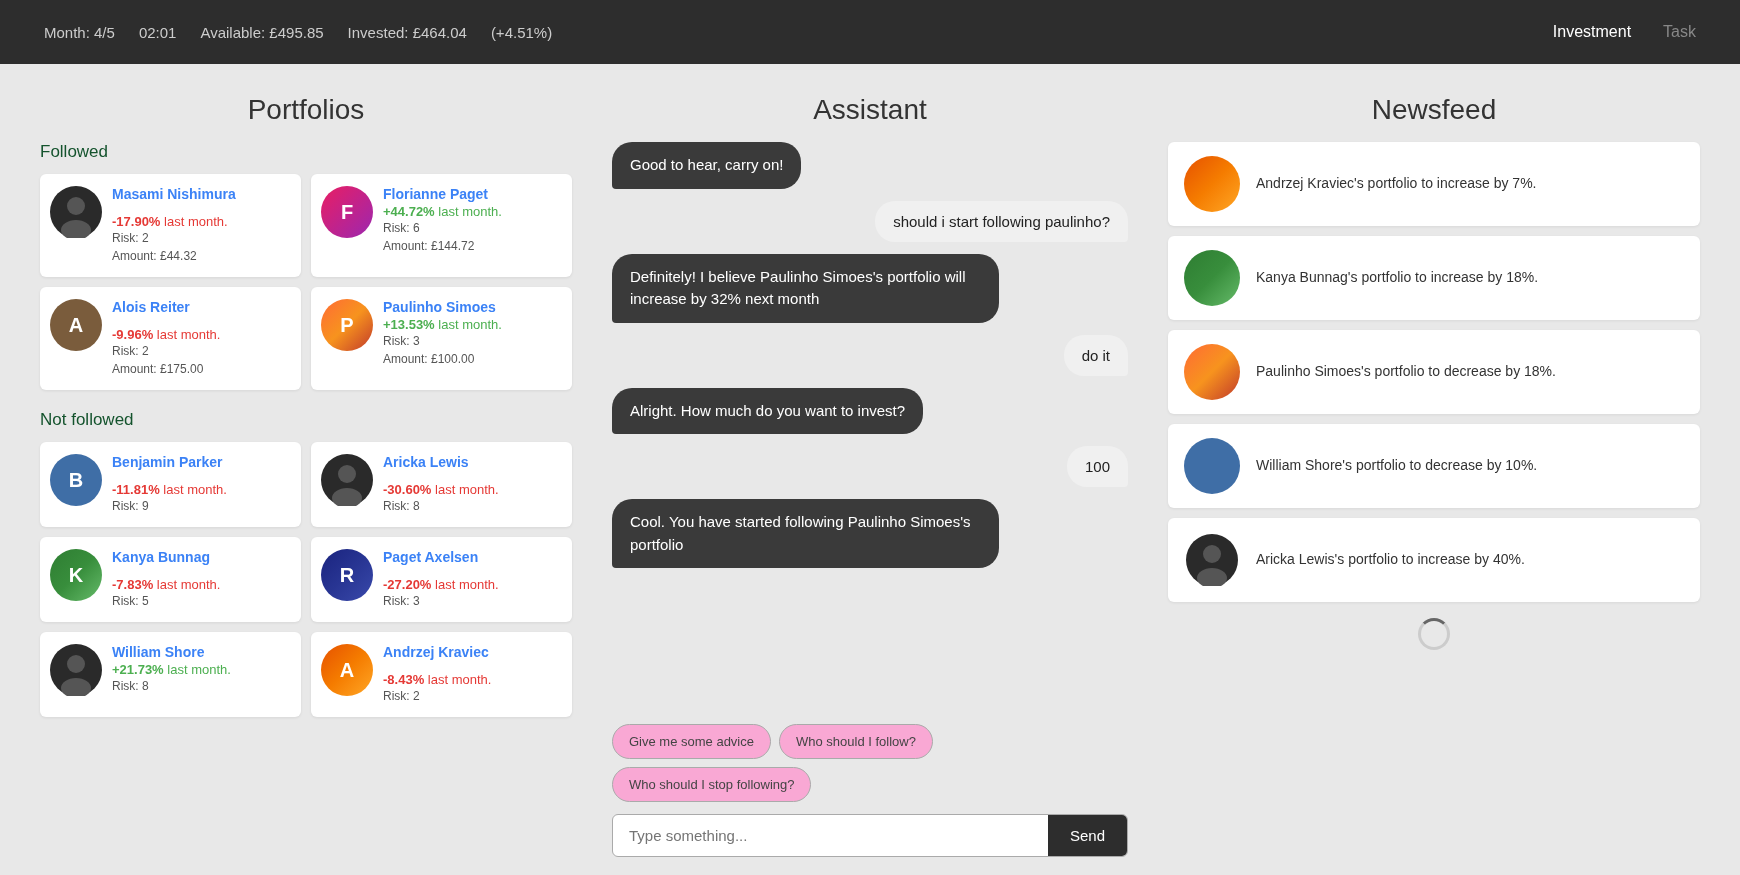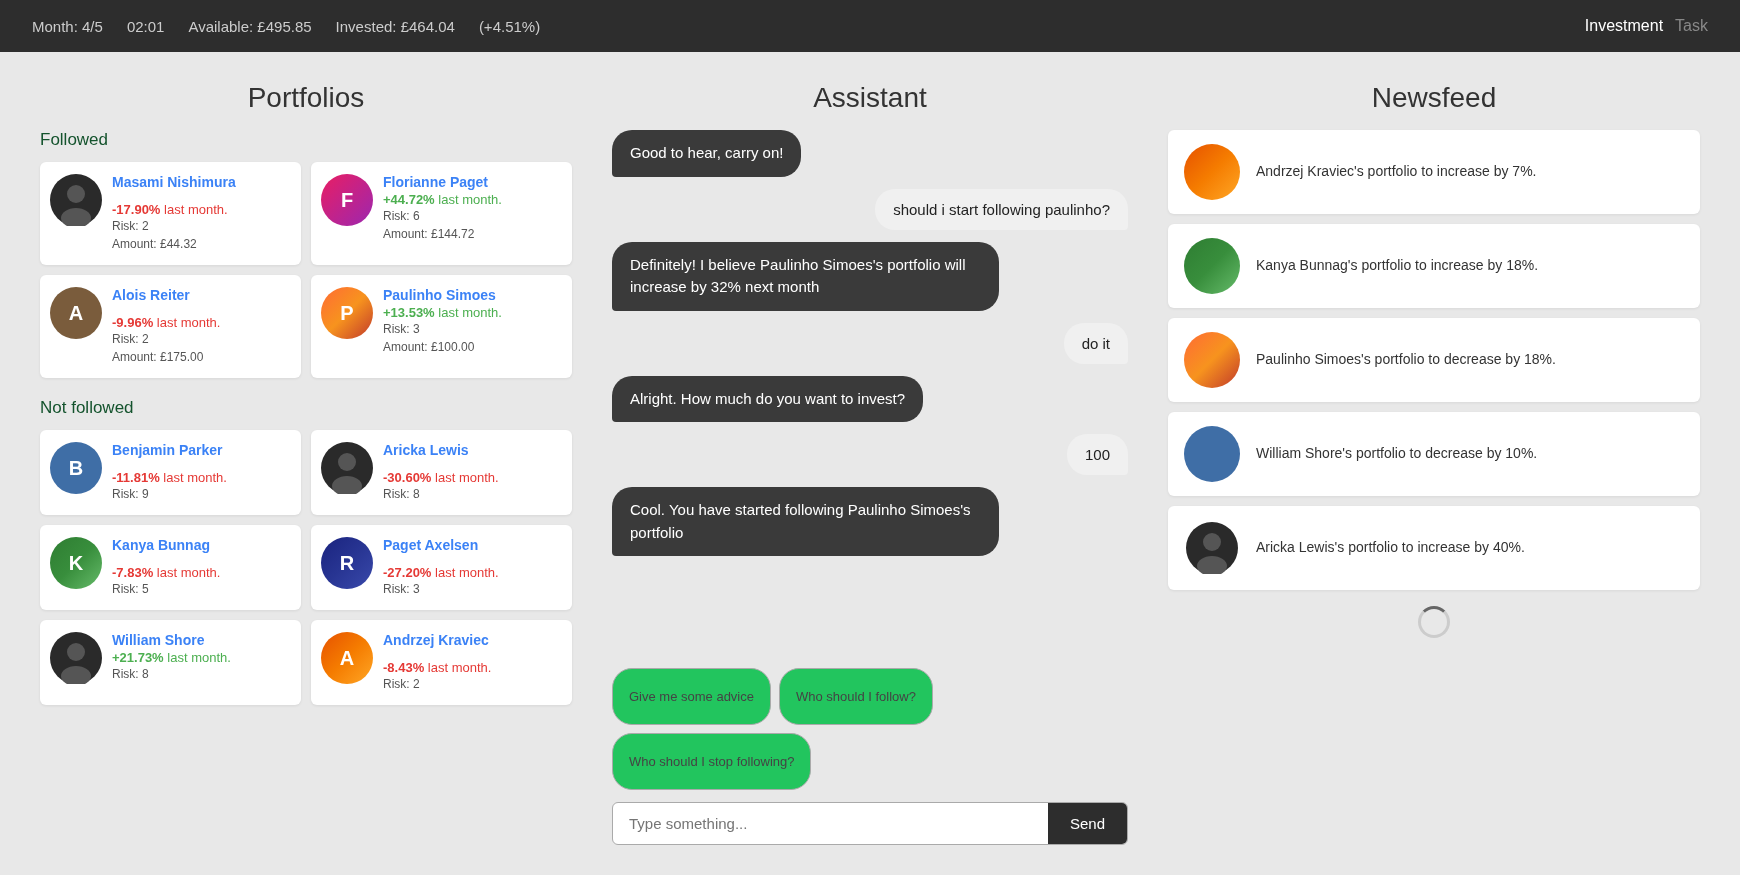--- a/index.html
+++ b/index.html
@@ -9,35 +9,35 @@
       min-height: 875px;
       font-size: 14px;
     }
     
     .header {
       background: #2d2d2d;
       color: #ccc;
       display: flex;
       align-items: center;
       justify-content: space-between;
-      padding: 0 32px;
-      height: 52px;
+      padding: 0 44px;
+      height: 64px;
     }
     .header-left {
       display: flex;
       gap: 24px;
       align-items: center;
       color: #ddd;
       font-size: 15px;
     }
     .header-left span { color: #ccc; }
     .header-positive { color: #4caf50; }
     .header-nav {
       display: flex;
-      gap: 12px;
+      gap: 32px;
     }
     .nav-active {
       color: #fff;
       font-weight: 500;
       font-size: 16px;
     }
     .nav-inactive {
       color: #888;
       font-size: 16px;
       cursor: pointer;
@@ -172,23 +172,23 @@
       font-weight: 500;
     }
     .quick-replies {
       display: flex;
       flex-wrap: wrap;
       gap: 8px;
       margin-bottom: 12px;
     }
     .quick-reply-btn {
       border: 1.5px solid #aaa;
-      background: #22c55e;
+      background: #f9a8d4;
       border-radius: 20px;
-      padding: 20px 16px;
+      padding: 9px 16px;
       font-size: 13px;
       color: #444;
       cursor: pointer;
     }
     
     .newsfeed-col {
       padding: 10px 16px;
     }
     .news-item {
       background: #fff;

